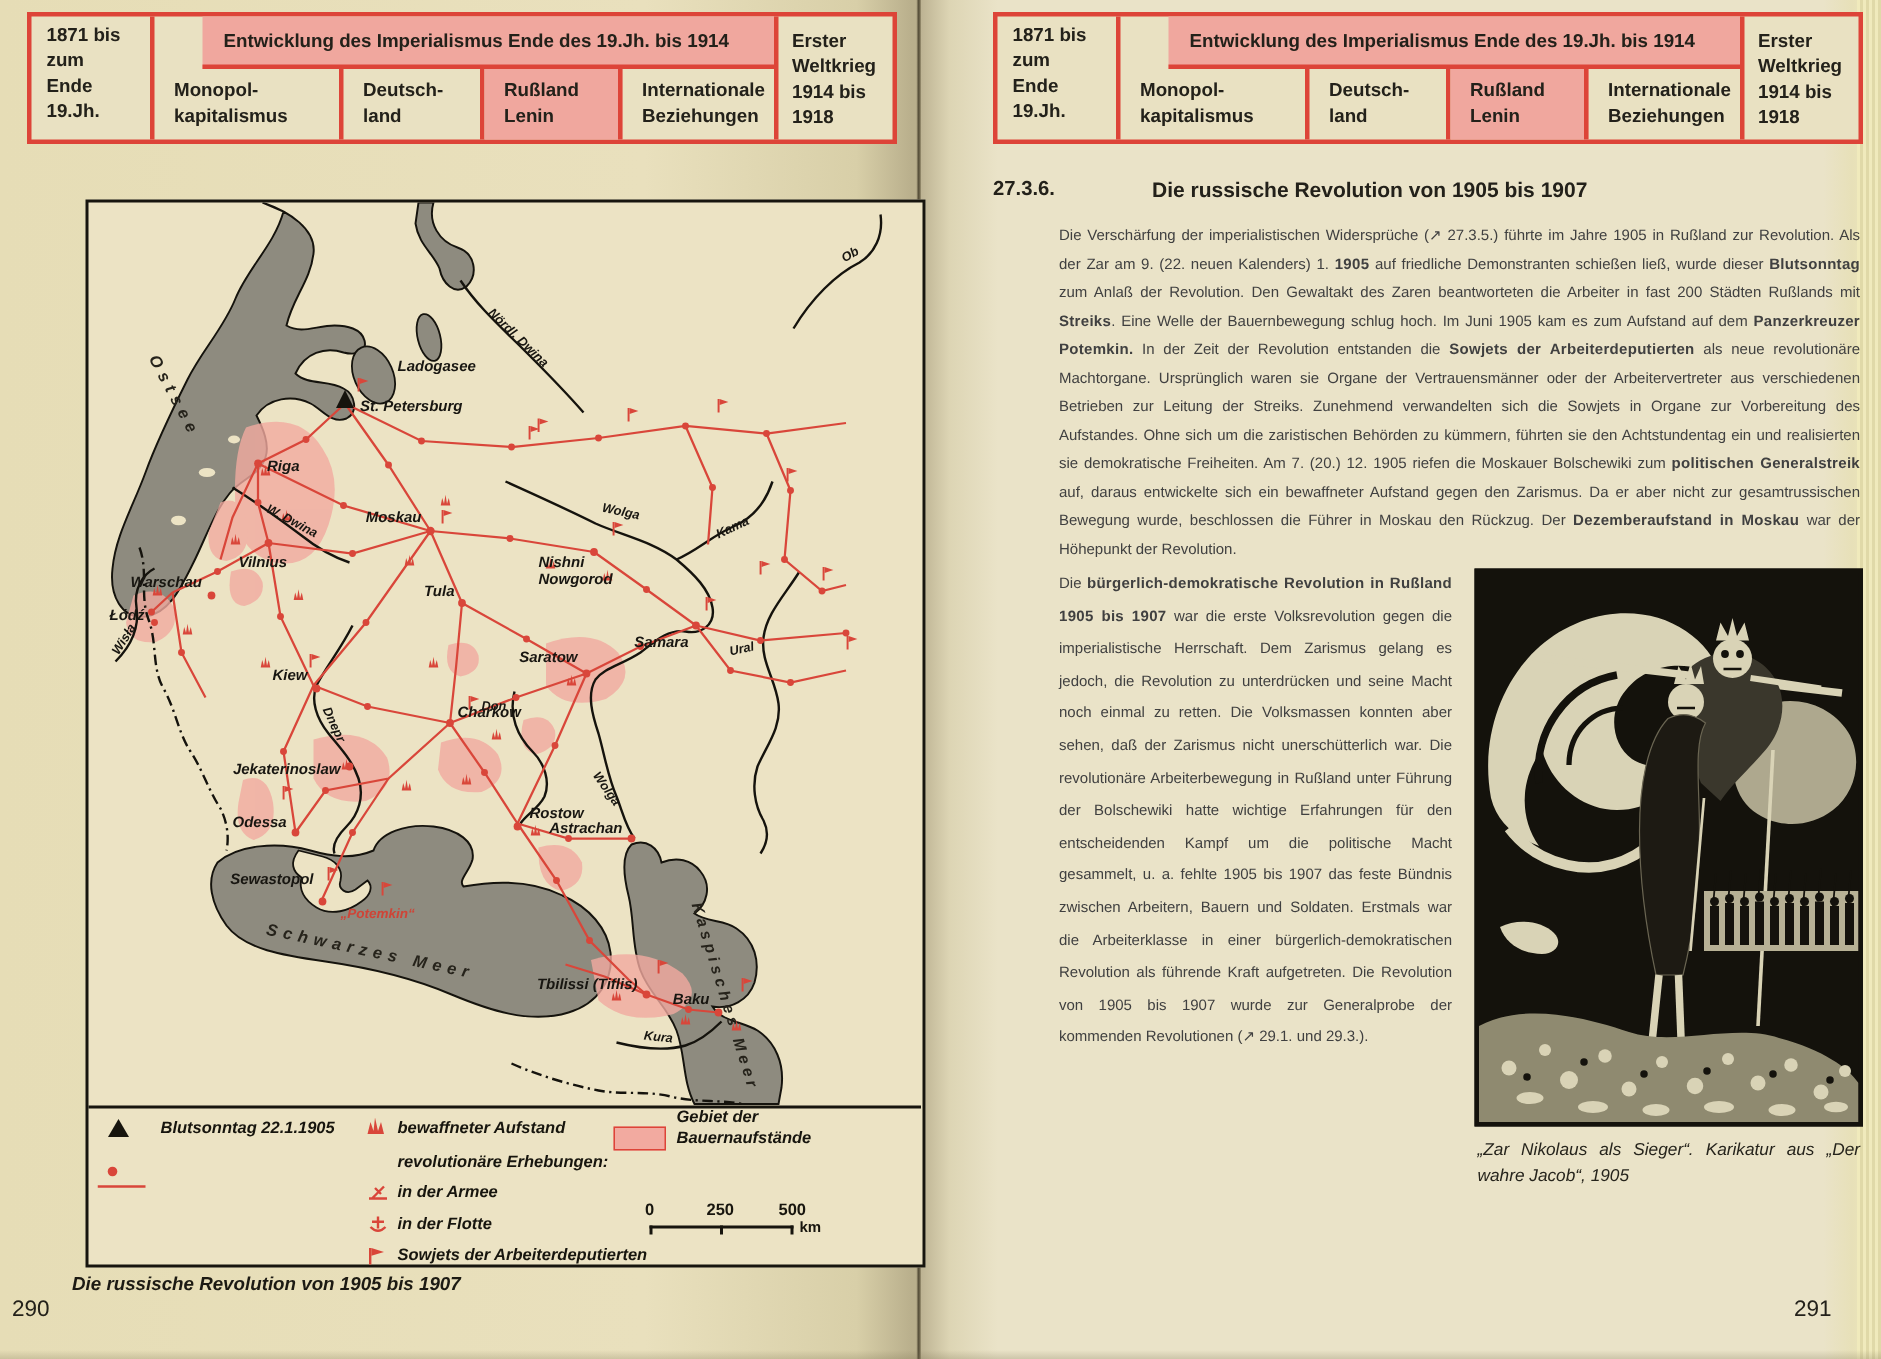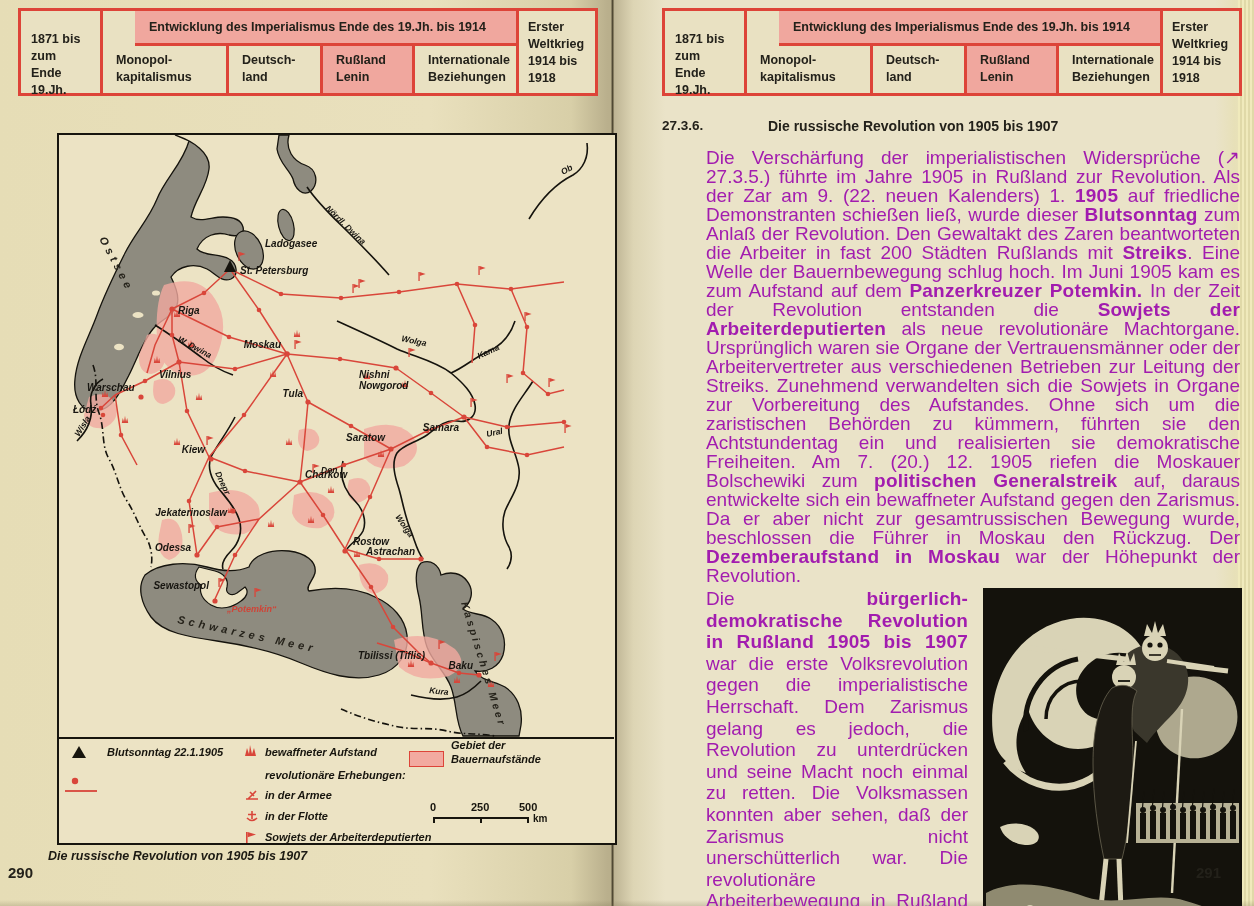--- a/index.html
+++ b/index.html
@@ -19,21 +19,21 @@
   .deckle{position:absolute;right:0;top:0;width:16px;height:906px;
     background:repeating-linear-gradient(90deg,#f0eabc 0 2px,#e0d9a8 2px 4px);}
   .bottom-edge{position:absolute;left:0;bottom:0;width:1254px;height:6px;
     background:linear-gradient(180deg,rgba(0,0,0,0),rgba(120,110,80,.25));}
 
   
   .hdr{position:absolute;top:8px;height:88px;display:flex;
     border:3px solid #dd4438;background:#e9e1c2;box-sizing:border-box;}
   .hdr-left{left:18px;width:580px;}
   .hdr-right{left:662px;width:580px;}
-  .hdr .era{width:104px;border-right:3px solid #dd4438;padding:20px 6px 0 10px;
+  .hdr .era{width:104px;border-right:3px solid #dd4438;padding:4px 6px 0 10px;
     font-weight:700;font-size:12.5px;line-height:1.35;white-space:pre-line;}
   .hdr .era-r{width:104px;border-left:3px solid #dd4438;padding:8px 4px 0 9px;
     font-weight:700;font-size:12.5px;line-height:1.35;white-space:pre-line;border-right:none;}
   .hdr .mid{flex:1;display:flex;flex-direction:column;}
   .hdr .mid-title{background:#f0a79e;border-bottom:3px solid #dd4438;
     font-weight:700;font-size:12.5px;padding:9px 0 0 14px;height:35px;box-sizing:border-box;margin-left:32px;}
   .hdr .cells{flex:1;display:flex;}
   .hdr .cell{border-right:3px solid #dd4438;padding:6px 6px 0 13px;
     font-weight:700;font-size:12.5px;line-height:1.35;white-space:pre-line;box-sizing:border-box;}
   .hdr .cell.c0{width:126px;}
@@ -51,30 +51,30 @@
   .lg-item{position:absolute;line-height:1.25;}
   .lg-sym{position:absolute;}
   .lg-swatch{position:absolute;left:350px;top:12px;width:33px;height:14px;
     background:#f2aaa0;border:1.5px solid #dd4438;}
   .scale-num{position:absolute;top:62px;font-style:normal;font-weight:700;font-size:11px;}
   .scale-line{position:absolute;left:374px;top:78px;width:96px;border-top:2px solid #17150e;}
   .scale-tick{position:absolute;top:78px;width:2px;height:6px;background:#17150e;}
   .scale-km{position:absolute;left:474px;top:74px;font-style:normal;font-weight:700;font-size:10px;}
   .map-caption{position:absolute;left:48px;top:849px;font-style:italic;font-weight:700;
     font-size:12.5px;color:#1c1a13;}
-  .pageno{position:absolute;font-size:15px;font-weight:700;color:#23211a;}
+  .pageno{position:absolute;font-size:15px;font-weight:400;color:#23211a;}
   .pageno.l{left:8px;top:864px;}
   .pageno.r{left:1196px;top:864px;}
 
   
   .right-content{position:absolute;left:662px;top:118px;width:580px;}
   .sec-head{display:flex;font-weight:700;}
   .sec-num{width:106px;font-size:13.5px;}
   .sec-title{font-size:14px;}
-  .body-text{font-size:19px;color:#a21caf;text-align:justify;margin:0;}
+  .body-text{font-size:10px;color:#404040;text-align:justify;margin:0;}
   .p1{margin:14px 0 0 44px;width:534px;line-height:19px;}
   .two-col{display:flex;margin:3px 0 0 44px;gap:15px;justify-content:flex-end;}
   .col-text{width:272px;line-height:21.6px;}
   .body-text b{font-weight:700;letter-spacing:.2px;}
   .fig-cell{width:259px;}
   .car-box{width:259px;height:372px;border:3px solid #14120c;box-sizing:border-box;background:#14120c;}
   .car-caption{margin:8px 2px 0 2px;font-style:italic;font-size:11.5px;line-height:1.45;
     text-align:justify;color:#26241c;}
 
   

